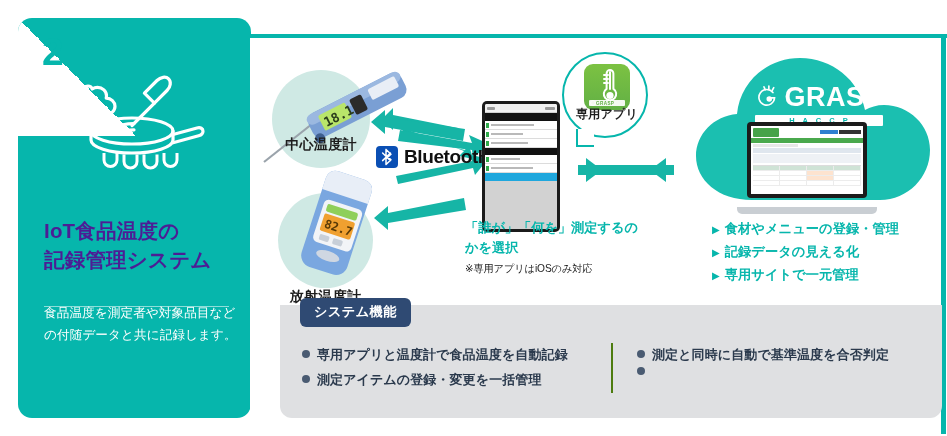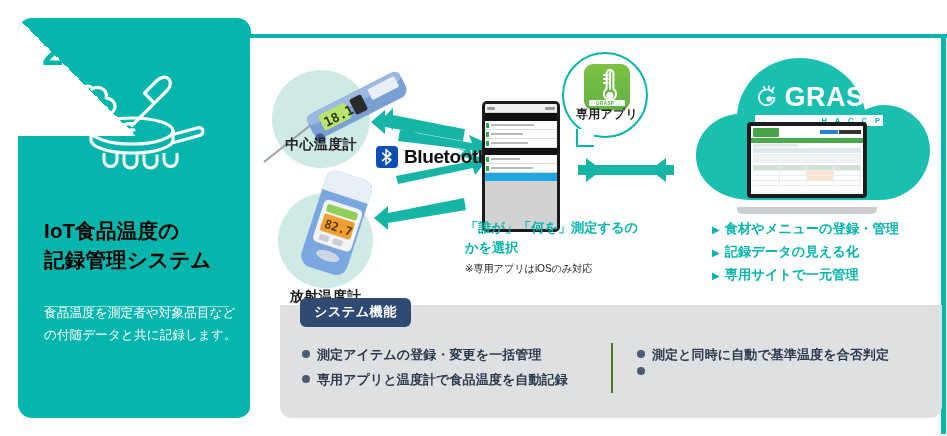--- a/index.html
+++ b/index.html
@@ -26,21 +26,21 @@
     background: linear-gradient(to bottom left, transparent 0 50%, #ffffff 50% 100%);
   }
   .num-badge {
     position:absolute; left:24px; top:14px;
     font-size:39px; font-weight:bold; color:#06b6ac; line-height:1;
     letter-spacing:-1px;
   }
   .pan-icon { position:absolute; left:48px; top:52px; width:140px; height:105px; }
   .panel-title {
     position:absolute; left:26px; top:198px; width:200px;
-    color:#000000; font-weight:bold; font-size:20.5px; line-height:1.42;
+    color:#4c1d95; font-weight:bold; font-size:20.5px; line-height:1.42;
     letter-spacing:0.2px;
   }
   .panel-rule {
     position:absolute; left:26px; top:288px; width:185px; height:1px;
     background:rgba(255,255,255,0.55);
   }
   .panel-desc {
     position:absolute; left:26px; top:286px; width:195px;
     color:#ffffff; font-size:12.6px; line-height:1.72; letter-spacing:0.1px;font-family:Liberation Mono, monospace;
   }
@@ -105,21 +105,21 @@
   .phone-note {
     position:absolute; left:215px; top:224px; width:190px;
     color:#1d1d1d; font-size:10.2px; letter-spacing:-0.1px;
   }
 
   
   .cloud { position:absolute; left:440px; top:14px; width:250px; height:160px; }
   .cloud-logo { position:absolute; left:505px; top:44px; width:128px; height:46px; }
   .grasp-word { font-size:27px; font-weight:bold; color:#fff; letter-spacing:0.5px; line-height:1; }
   .haccp-bar {
-    margin-top:3px; background:#ffffff; border-radius:1px; text-align:right;
+    margin-top:3px; background:#ffffff; border-radius:1px; text-align:center;
     font-size:7.5px; font-weight:bold; color:#06b6ac; letter-spacing:3px; padding:1px 0 1px 2px;
   }
   
   .laptop { position:absolute; left:487px; top:84px; width:140px; height:92px; }
   .lt-lid { position:absolute; left:10px; top:0; width:120px; height:76px; background:#1b1b1b; border-radius:4px; padding:4px; }
   .lt-screen { width:100%; height:100%; background:#fff; overflow:hidden; }
   .lt-head { height:12px; background:#fff; display:flex; justify-content:space-between; align-items:center; padding:1px 2px; }
   .lt-logo { width:26px; height:9px; background:#46a349; border-radius:1px; }
   .lt-green { height:5px; background:#4aa94d; }
   .lt-bar { height:3px; background:#e8e8e8; margin:1px 2px; }
@@ -389,25 +389,25 @@
       </div>
     </div>
   </div>
 
   <div class="func-panel">
     <div class="func-badge">システム機能</div>
     <div class="func-cols">
       <div class="func-col">
         <div class="func-item">
           <span class="func-dot"></span>
-          <span>測定アイテムの登録・変更を一括管理</span>
+          <span>専用アプリと温度計で食品温度を自動記録</span>
         </div>
         <div class="func-item">
           <span class="func-dot"></span>
-          <span>専用アプリと温度計で食品温度を自動記録</span>
+          <span>測定アイテムの登録・変更を一括管理</span>
         </div>
       </div>
       <div class="func-col">
         <div class="func-item">
           <span class="func-dot"></span>
           <span>測定と同時に自動で基準温度を合否判定</span>
         </div>
         <div class="func-item">
           <span class="func-dot"></span>
         </div>

